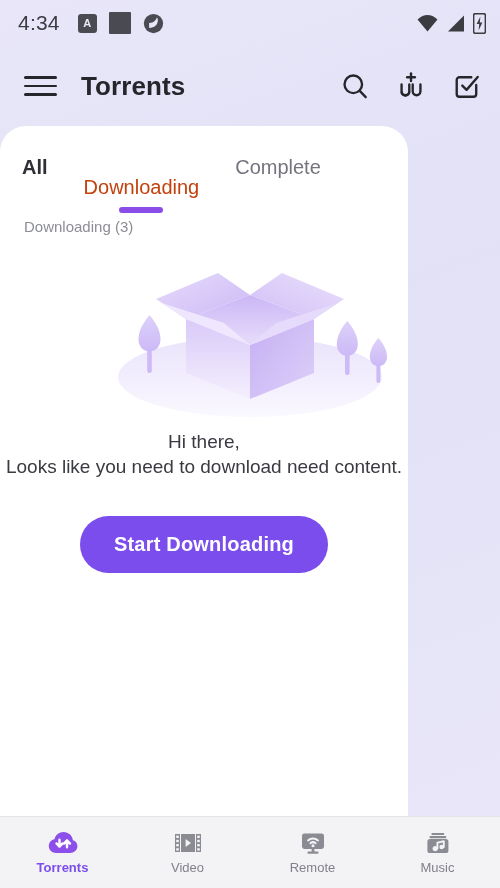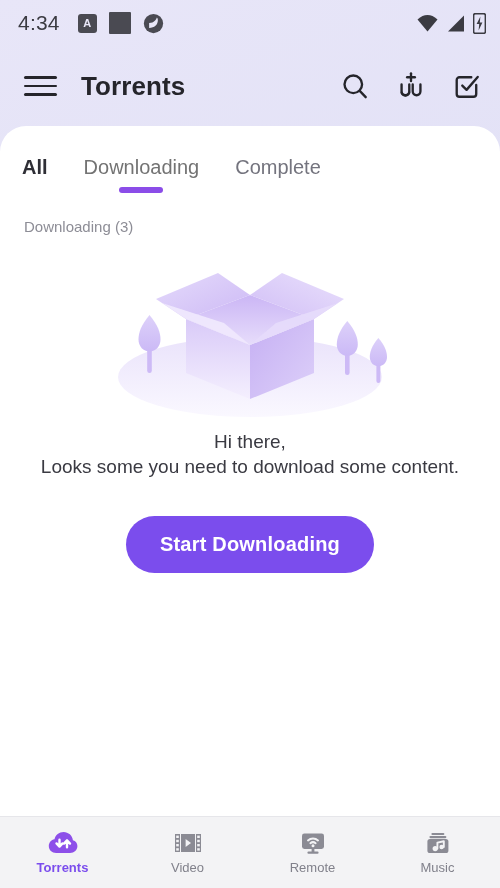--- a/index.html
+++ b/index.html
@@ -53,33 +53,33 @@
   #menu-btn span:nth-child(3){ width:33px; }
   #app-title {
     font-size:26px; font-weight:bold; color:#25252b;
     margin-left:17px; letter-spacing:0.1px;
   }
   #appbar-actions { margin-left:auto; display:flex; align-items:center; gap:26px; }
   .appbar-icon { width:30px; height:30px; cursor:pointer; }
 
   
   #card {
-    position:absolute; top:126px; left:0; width:500px; height:690px;
+    position:absolute; top:126px; left:0; width:408px; height:690px;
     background:#ffffff; border-radius:26px 26px 0 0;
   }
 
   
   #tabs { display:flex; align-items:flex-start; padding:30px 0 0 22px; height:84px; }
   .tab {
     position:relative; cursor:pointer; padding:0 0 14px 0;
     margin-right:36px;
   }
   .tab-label { font-size:20px; color:#74747e; white-space:nowrap; }
   .tab.active-all .tab-label { color:#2f2f36; font-weight:bold; }
-  .tab.active-tab .tab-label { color:#737373; }
+  .tab.active-tab .tab-label { color:#c2410c;margin-top:20px; }
   .tab-indicator {
     position:absolute; left:50%; transform:translateX(-50%);
     bottom:0; width:44px; height:6px; border-radius:4px;
   }
 
   #section-label {
     padding:8px 0 0 24px; font-size:15px; color:#8d8d96;
   }
 
   
@@ -260,21 +260,21 @@
 
           <path d="M86 60 L150 86 L124 64 L62 44 Z" fill="#efe8fd" opacity="0.95"></path>
 
           <path d="M214 60 L150 86 L176 64 L238 44 Z" fill="#e6dbfb" opacity="0.95"></path>
         </g>
       </svg>
     </div>
 
     <div id="empty-text">
       <div>Hi there,</div>
-      <div>Looks some you need to download some content.</div>
+      <div>Looks like you need to download need content.</div>
     </div>
 
     <div id="cta-wrap">
       <button id="cta-btn">Start Downloading</button>
     </div>
   </div>
 
   <div id="bottomnav">
 
     <div class="nav-item active">

